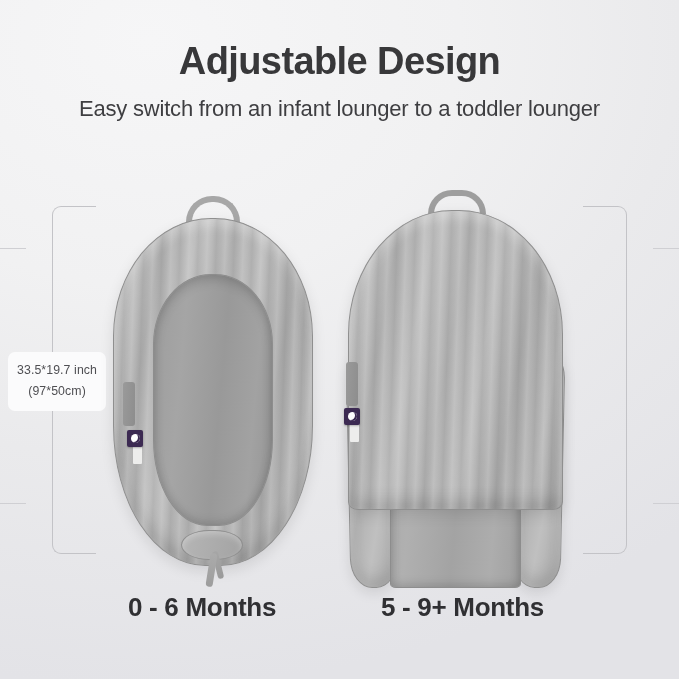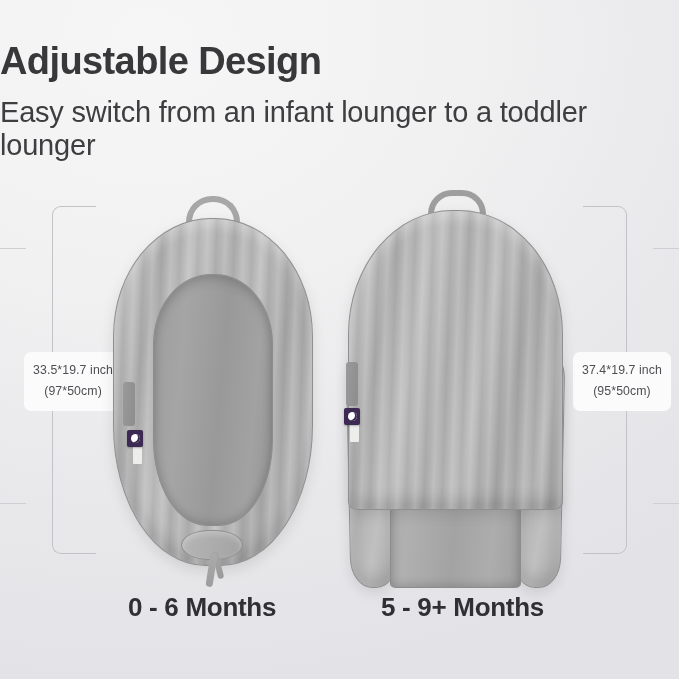--- a/index.html
+++ b/index.html
@@ -14,33 +14,33 @@
     position:relative;
     width:679px; height:679px;
     background:
       radial-gradient(ellipse 120% 95% at 22% 6%, #f6f6f7 0%, #f1f1f2 38%, #eaeaec 65%, #e3e3e7 100%);
     overflow:hidden;
   }
 
   
   #header {
     position:absolute; left:0; top:0; width:679px;
-    text-align:left;
+    text-align:center;
     padding-top:42px;
   }
   #title {
     font-size:38px;
     font-weight:bold;
     color:#38383a;
     letter-spacing:-0.6px;
     line-height:1.05;
   }
   #subtitle {
     margin-top:14px;
-    font-size:29px;
+    font-size:22px;
     font-weight:400;
     color:#3e3e41;
     letter-spacing:-0.2px;
     line-height:1.15;
   }
 
   
   .bracket {
     position:absolute;
     top:206px;
@@ -66,21 +66,20 @@
     top:352px;
     background:#fbfbfc;
     border-radius:7px;
     padding:8px 9px 9px 9px;
     text-align:center;
     font-size:12.3px;
     color:#4f4f53;
     line-height:1.72;
     white-space:nowrap;
     letter-spacing:0.1px;
-    margin-left:16px;
   }
   .dim-label.left  { left:8px;  }
   .dim-label.right { right:8px; }
   .dim-label .l2 { display:block; }
 
   
   .stub {
     position:absolute;
     height:1.3px;
     background:#cfcfd3;
@@ -293,24 +292,20 @@
   <div class="stub l1"></div>
   <div class="stub l2"></div>
   <div class="stub r1"></div>
   <div class="stub r2"></div>
 
   <div class="dim-label left">
     <span class="l1">33.5*19.7 inch</span>
     <span class="l2">(97*50cm)</span>
   </div>
 
-  <div class="dim-label right">
-    <span class="l1">37.4*19.7 inch</span>
-    <span class="l2">(95*50cm)</span>
-  </div>
 
   <div class="lounger" id="lounger-left">
     <div class="handle"></div>
 
     <div class="bumper" id="lb-body">
       <div class="ruche"></div>
     </div>
 
     <div class="mattress" id="lb-inner"></div>
 

